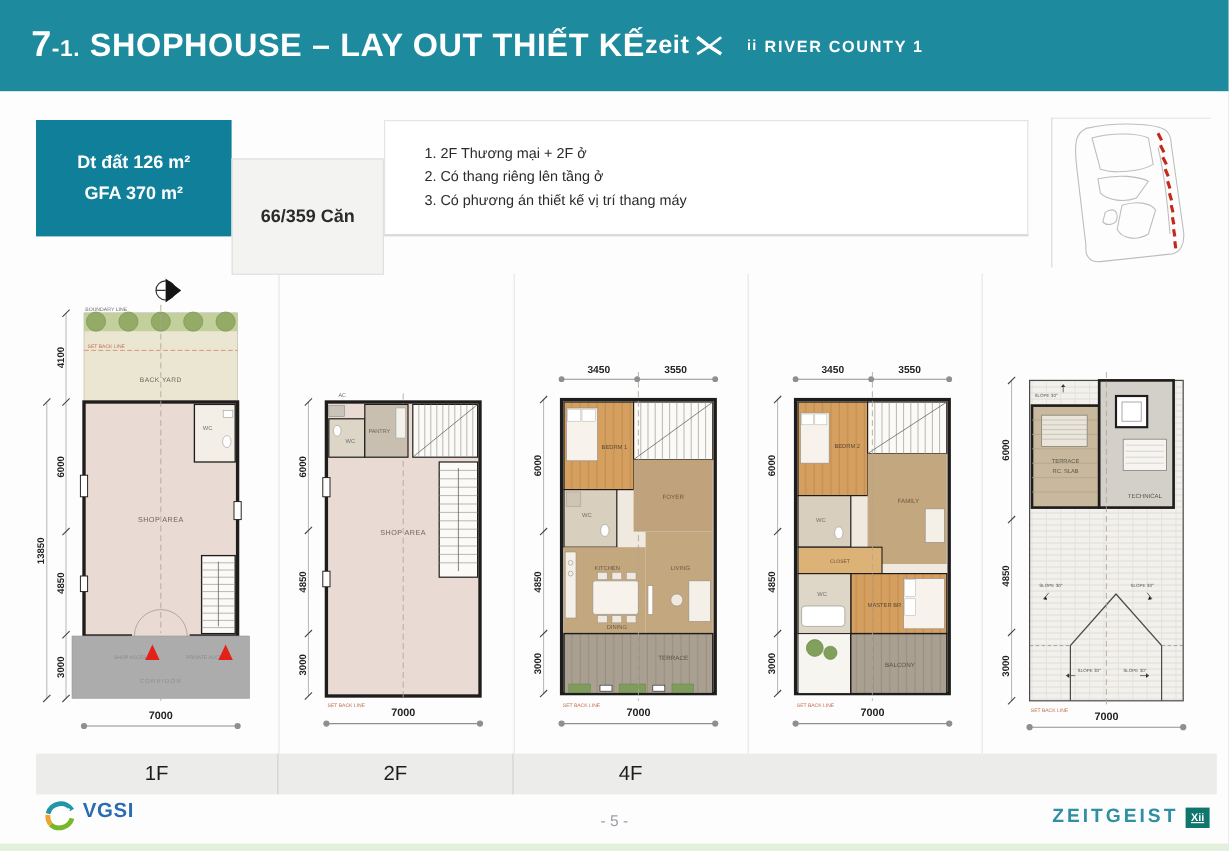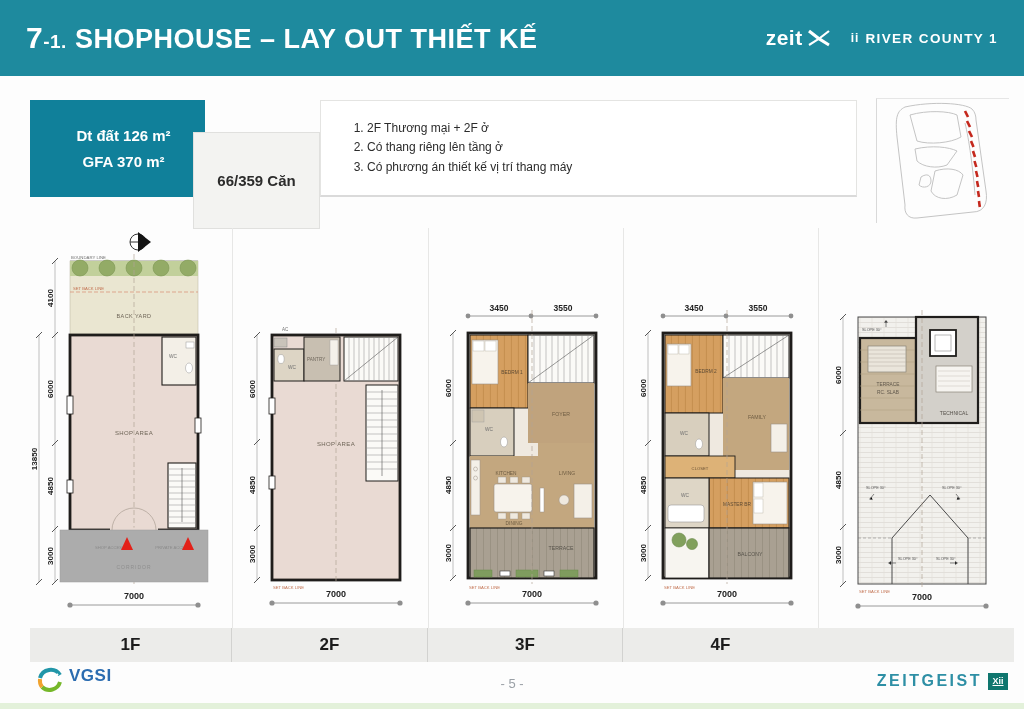--- a/index.html
+++ b/index.html
@@ -1,38 +1,38 @@
 <!DOCTYPE html>
 <html><head>
 <meta charset="utf-8">
 <style>
   html,body{margin:0;padding:0;background:#cfcfcf;font-family:"Liberation Sans",sans-serif;}
   .slide{position:relative;width:1024px;height:709px;background:#fdfdfd;overflow:hidden;margin:0 auto;}
   
-  .header{position:absolute;top:0;left:0;width:1024px;height:76px;background:#1e8a9e;display:flex;align-items:center;justify-content:space-between;padding:0 26px;box-sizing:border-box;}
+  .header{position:absolute;top:0;left:0;width:1024px;height:76px;background:#1e8a9e;display:flex;align-items:center;padding:0 26px;box-sizing:border-box;}
   .title{color:#fff;font-weight:bold;font-size:27px;letter-spacing:.5px;white-space:nowrap;}
   .title .num{font-size:30px;}
   .title .sub{font-size:19px;vertical-align:baseline;}
   .brand{display:flex;align-items:center;color:#fff;}
   .brand .zeit{font-weight:bold;font-size:21px;letter-spacing:.5px;}
   .brand .xglyph{margin:0 2px 0 4px;display:inline-flex;}
   .brand .xsmall{font-weight:bold;font-size:12px;margin-right:6px;letter-spacing:1px;margin-left:18px;}
   .brand .rc{font-weight:bold;font-size:13.5px;letter-spacing:1.4px;}
   
-  .info-teal{position:absolute;left:30px;top:100px;width:163px;height:97px;background:#10809a;color:#fff;display:flex;flex-direction:column;align-items:center;justify-content:center;gap:9px;font-weight:bold;font-size:15px;padding-left:12px;}
+  .info-teal{position:absolute;left:30px;top:100px;width:163px;height:97px;background:#10809a;color:#fff;display:flex;flex-direction:column;align-items:center;justify-content:center;gap:9px;font-weight:bold;font-size:15px;}
   .info-units{position:absolute;left:193px;top:100px;width:127px;height:97px;background:#f3f3f1;border:1px solid #e0e0de;box-sizing:border-box;display:flex;align-items:center;justify-content:center;font-weight:bold;font-size:15px;color:#2b2b2b;margin-top:32px;}
   .info-notes{position:absolute;left:320px;top:100px;width:537px;height:97px;background:#fff;border:1px solid #e4e4e2;border-bottom:2px solid #dadada;box-sizing:border-box;display:flex;align-items:center;}
   .info-notes ol{margin:0;padding-left:46px;font-size:12px;color:#2b2b2b;line-height:1.62;}
   .map-box{position:absolute;left:876px;top:98px;width:132px;height:124px;border-left:1px solid #d9d9d9;border-top:1px solid #e6e6e6;background:#fdfdfd;}
   
   .plan-svg{position:absolute;top:228px;}
   .divider{position:absolute;top:228px;width:1px;height:400px;background:#e7e7e6;}
   
   .tabs{position:absolute;left:30px;top:628px;width:984px;height:34px;background:#ececea;display:flex;}
-  .tab{display:flex;align-items:center;justify-content:center;font-weight:bold;font-size:17px;color:#1c1c1c;border-right:1px solid #d2d2d0;box-sizing:border-box;}
+  .tab{display:flex;align-items:center;justify-content:center;font-weight:normal;font-size:17px;color:#1c1c1c;border-right:1px solid #d2d2d0;box-sizing:border-box;}
   .tab:last-child{border-right:none;}
   
   .footer-page{position:absolute;left:0;top:676px;width:1024px;text-align:center;color:#9aa0a6;font-size:13px;}
   .vgsi{position:absolute;left:36px;top:666px;display:flex;align-items:flex-start;gap:5px;}
   .vgsi-name{color:#2b6cb0;font-weight:bold;font-size:17px;letter-spacing:.5px;}
   .zg{position:absolute;right:16px;top:672px;display:flex;align-items:center;gap:6px;justify-content:flex-end;}
   .zg-name{color:#2e8fa5;font-weight:bold;font-size:16px;letter-spacing:2.5px;}
   .zg-badge{width:20px;height:17px;background:#0f766e;color:#fff;font-size:9px;font-weight:bold;display:flex;align-items:center;justify-content:center;text-decoration:underline;}
   .bottom-strip{position:absolute;left:0;bottom:0;width:1024px;height:6px;background:#e3f1da;}
   
@@ -538,21 +538,20 @@
       <line x1="40" y1="378" x2="168" y2="378" stroke="#8f8f8f" stroke-width="0.9"></line>
       <circle cx="40" cy="378" r="2.6" fill="#8f8f8f"></circle>
         <circle cx="168" cy="378" r="2.6" fill="#8f8f8f"></circle>
       <text x="104" y="372" font-size="9" class="t-dim" text-anchor="middle">7000</text>
     </g>
   </svg>
 
   <div class="tabs">
     <div class="tab" style="width:202px">1F</div>
     <div class="tab" style="width:196px">2F</div>
-    <div class="tab" style="width:195px">3F</div>
     <div class="tab" style="width:195px">4F</div>
   </div>
 
   <div class="footer-page">- 5 -</div>
   <div class="vgsi">
     <svg width="28" height="28" viewBox="0 0 28 28">
       <circle cx="14" cy="14" r="11" fill="#fff"></circle>
       <path d="M4 12 A11 11 0 0 1 24 9" fill="none" stroke="#2196a8" stroke-width="4"></path>
       <path d="M24 16 A11 11 0 0 1 6 21" fill="none" stroke="#76b82a" stroke-width="4"></path>
       <path d="M6 21 A11 11 0 0 1 4 13" fill="none" stroke="#f0a32f" stroke-width="4"></path>

